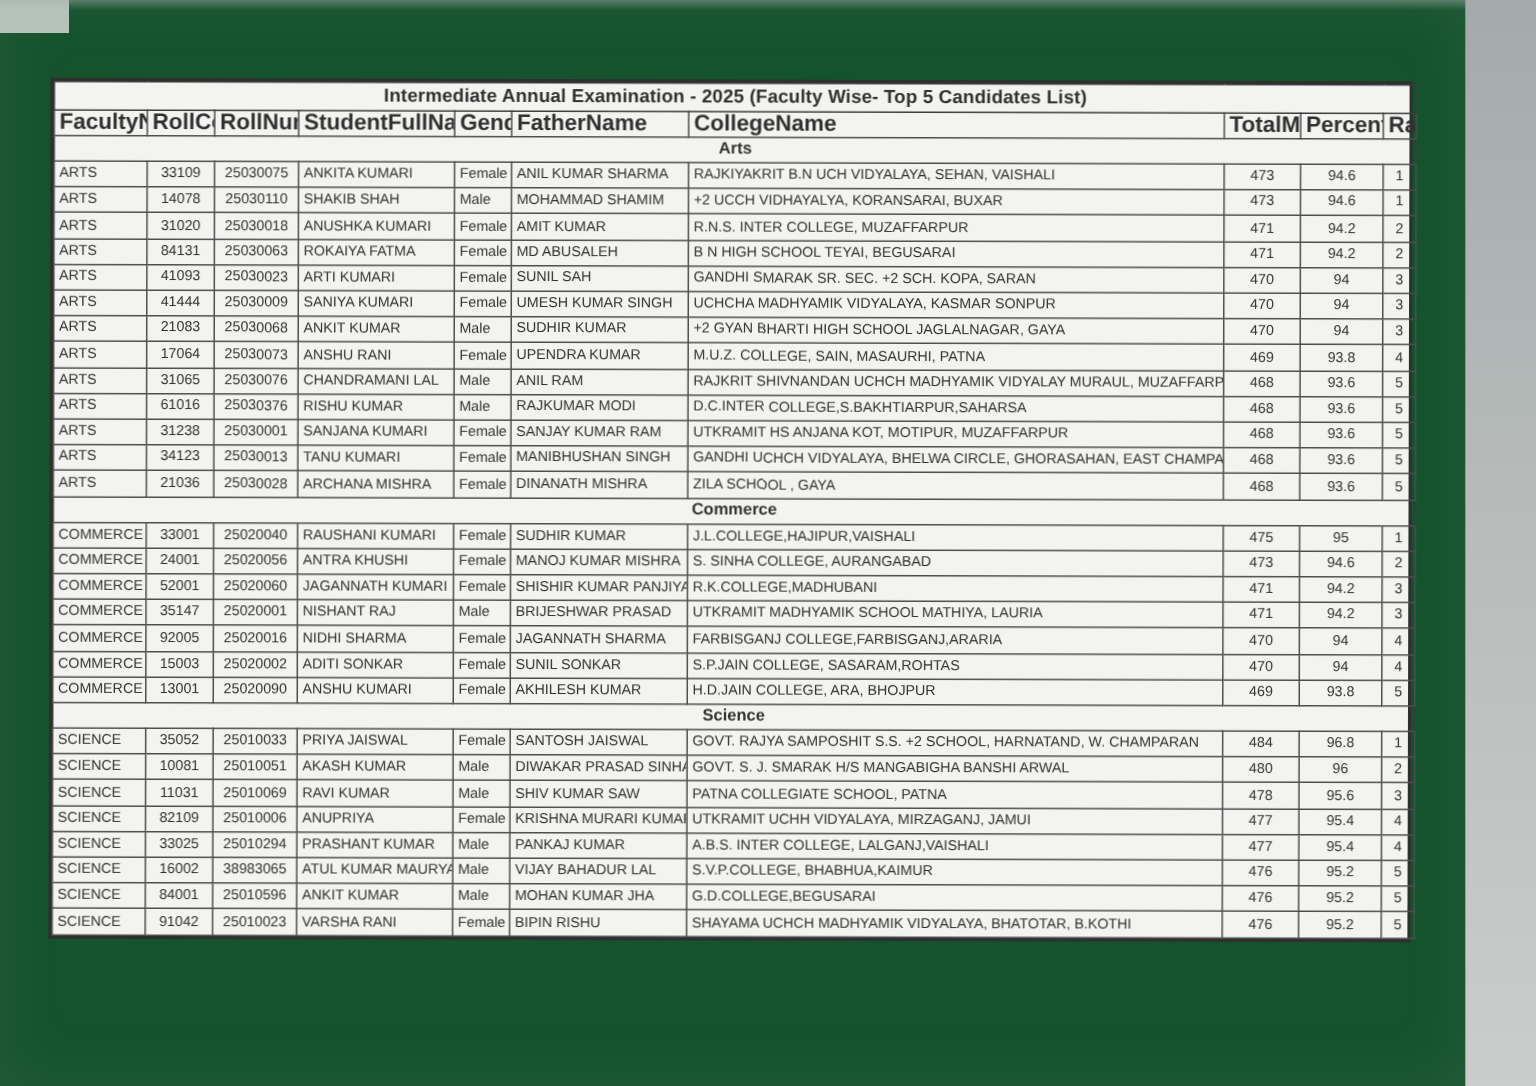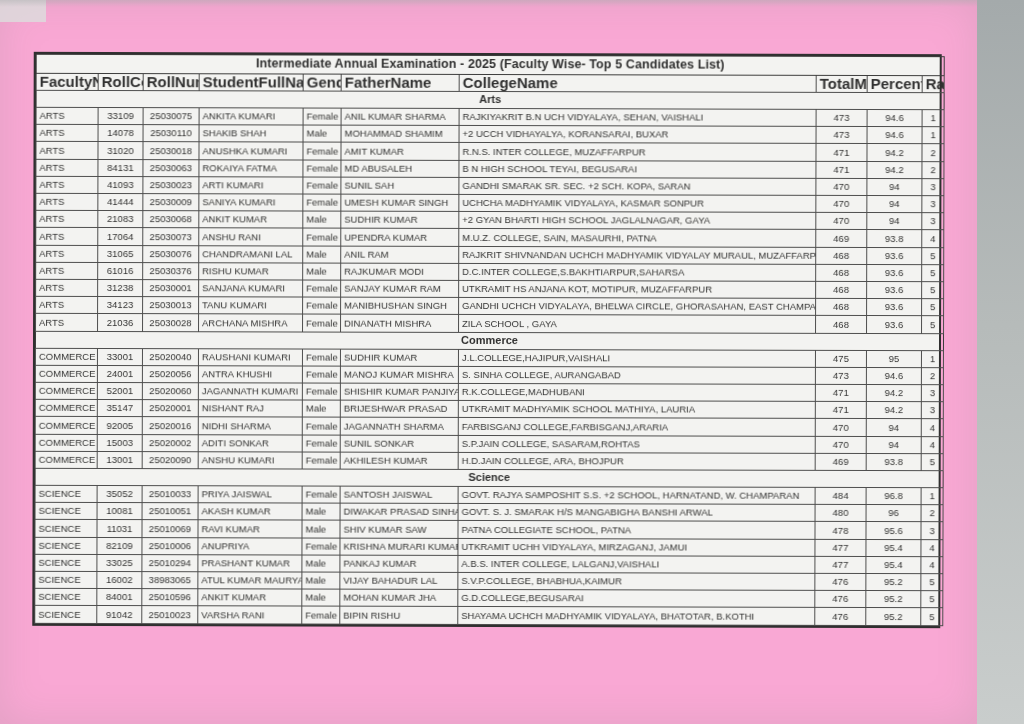--- a/index.html
+++ b/index.html
@@ -3,21 +3,21 @@
 <meta charset="utf-8">
 <style>
   html,body{margin:0;padding:0;}
   body{
     width:1024px;height:724px;position:relative;overflow:hidden;
     background:linear-gradient(180deg,#aab0b1 0%,#b9bdbc 40%,#c7cbca 100%);
     font-family:"Liberation Sans","DejaVu Sans",sans-serif;
   }
   .page{
     position:absolute;left:0;top:0;width:977px;height:724px;
-    background:#f9a8d4;
+    background:#14532d;
     box-shadow:inset 0 0 40px rgba(120,125,124,.18), 2px 0 6px rgba(80,84,83,.35);
   }
   .corner-shade{
     position:absolute;left:0;top:0;width:46px;height:22px;
     background:#dcdedd;opacity:.8;
   }
   .top-shade{
     position:absolute;left:0;top:0;width:977px;height:7px;
     background:linear-gradient(180deg,rgba(168,173,172,.45),rgba(168,173,172,0));
   }

